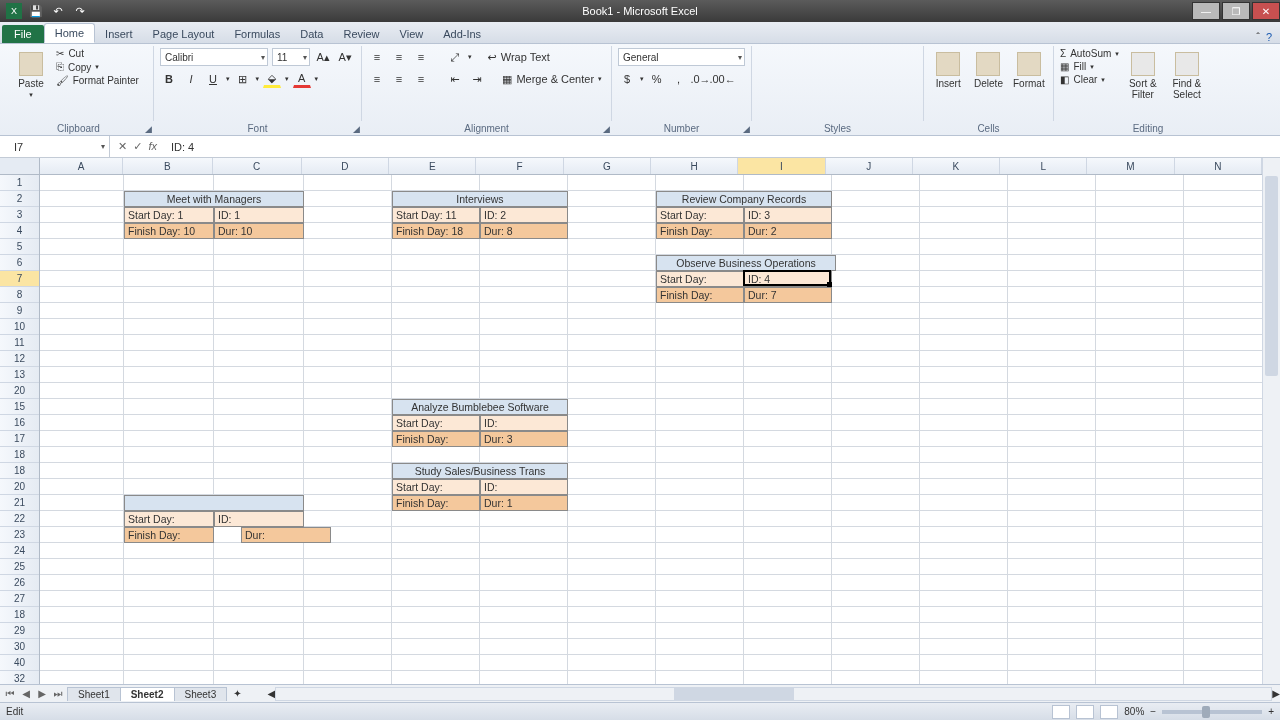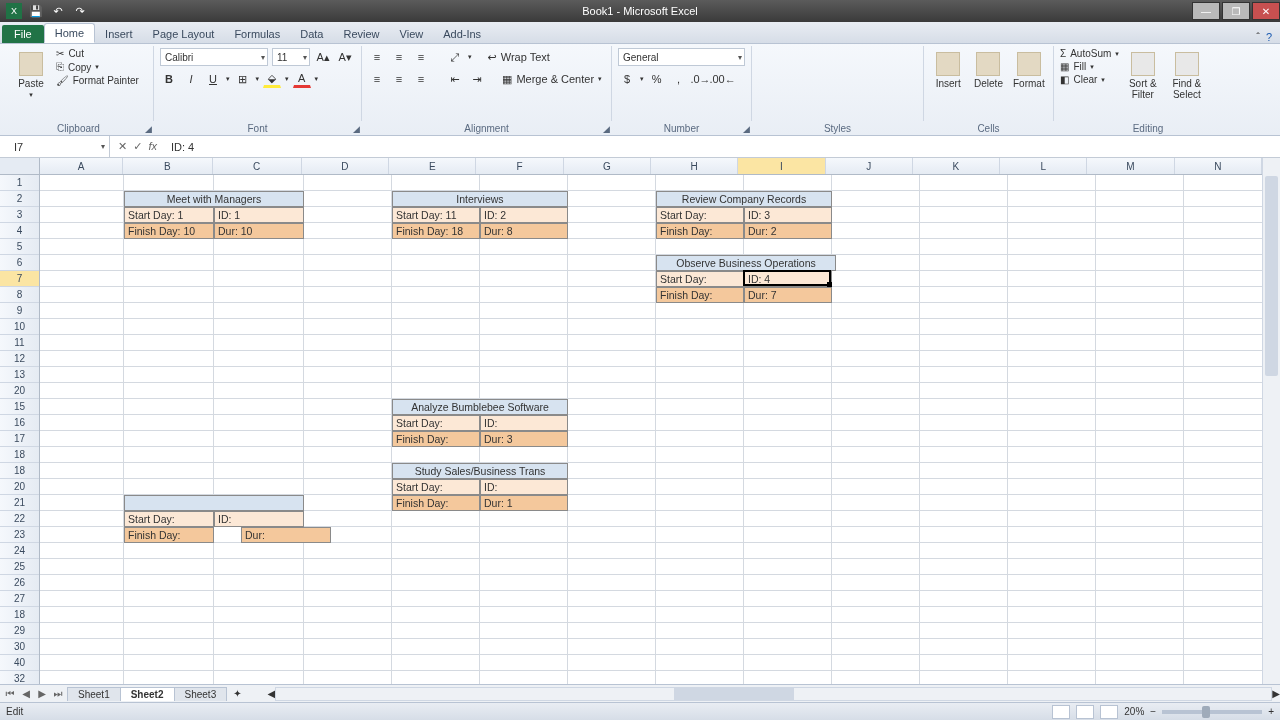--- a/index.html
+++ b/index.html
@@ -441,18 +441,18 @@
       <span>▶</span>
   </div>
 </div>
 
 <div class="status">
   <span>Edit</span>
   <div class="right">
     <div class="viewbtn"></div>
     <div class="viewbtn"></div>
     <div class="viewbtn"></div>
-    <span>20%</span>
+    <span>80%</span>
     <span>−</span>
     <div class="zoom-slider"></div>
     <span>+</span>
   </div>
 </div>
 
 </body></html>

